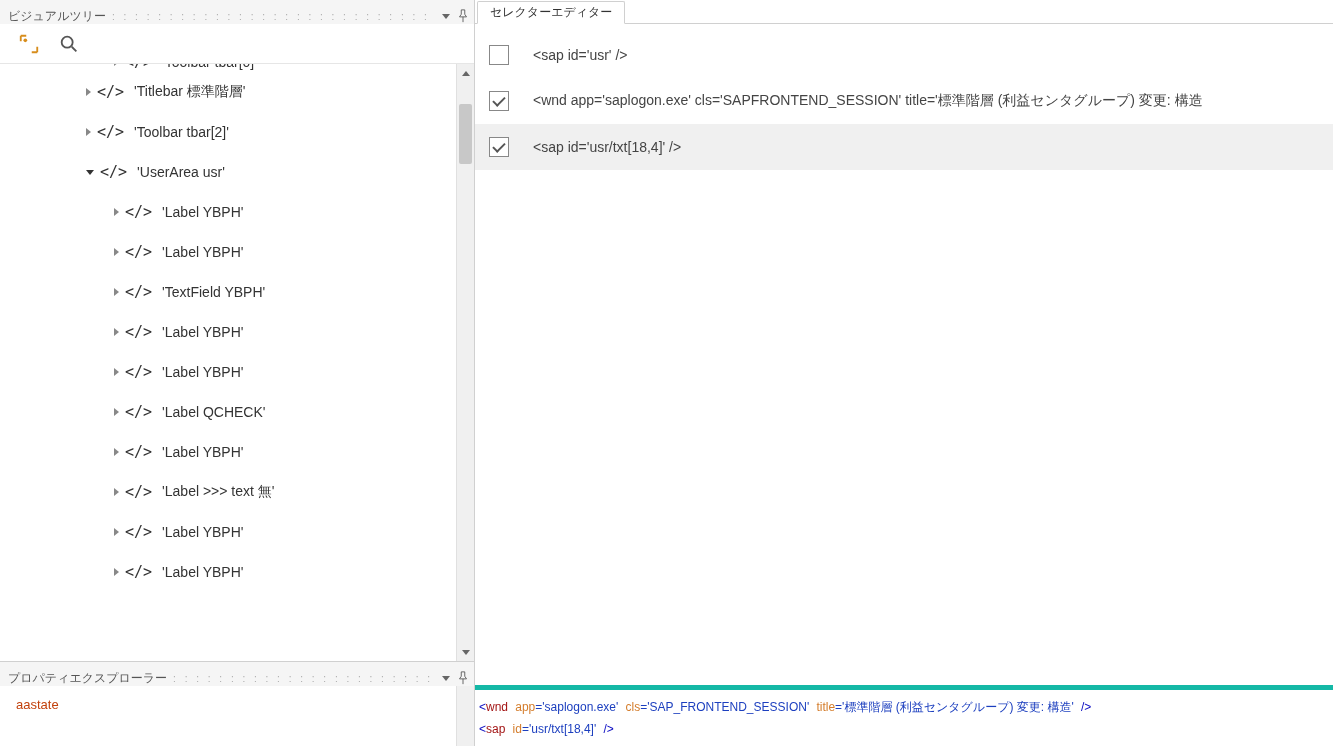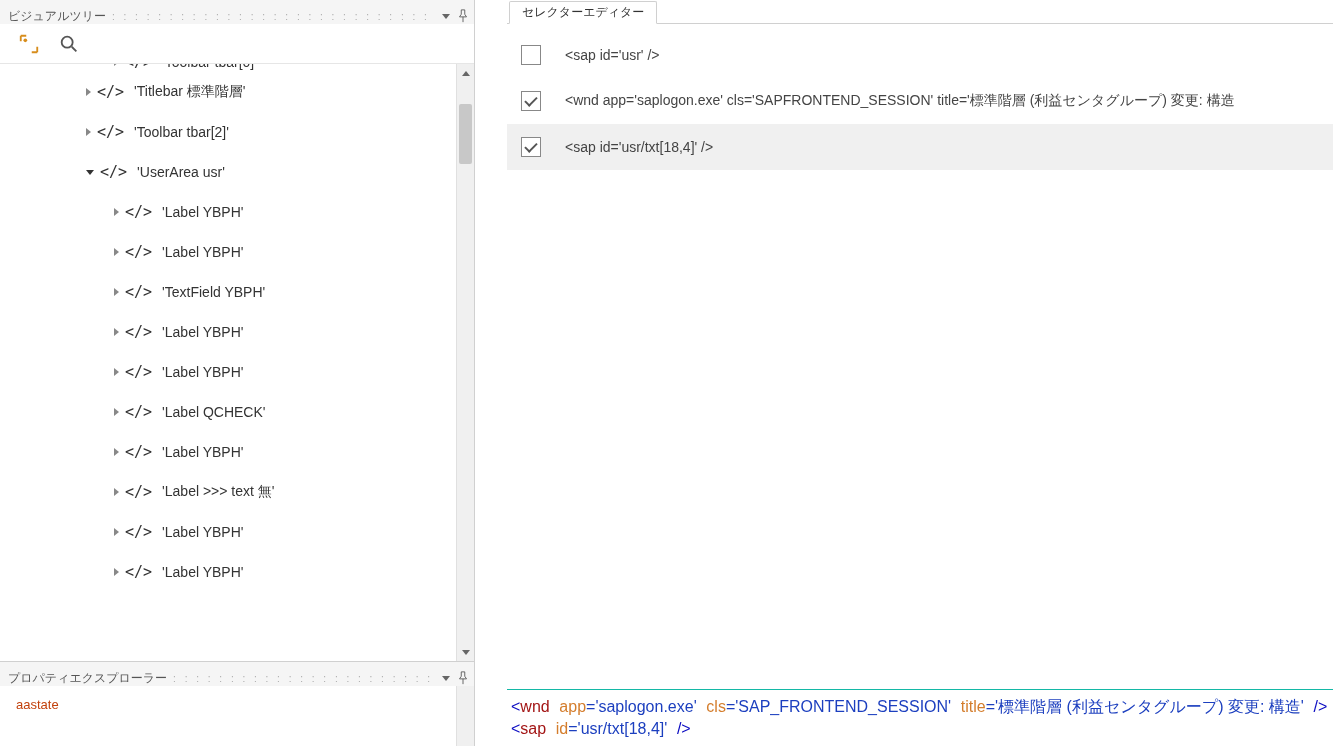--- a/index.html
+++ b/index.html
@@ -44,32 +44,32 @@
 
   .prop-panel { border-top: 1px solid #d0d0d0; }
   .prop-body { position:relative; display:flex; }
   .prop-table { flex:1; font-size:13px;}
   .prop-row { display:flex; height:36px; align-items:center;}
   .prop-key { width:135px; padding-left:16px; color:#c2410c;}
   .prop-val { flex:1; color:#333; white-space:nowrap; overflow:hidden;}
   .prop-scroll { width:18px;background:#f0f0f0;border-left:1px solid #e0e0e0;position:relative;}
 
   
-  .right-col { flex:1; display:flex; flex-direction:column;padding-left:32px; }
+  .right-col { flex:1; display:flex; flex-direction:column; }
   .tab-strip { height:24px; border-bottom:1px solid #d0d0d0; display:flex; align-items:flex-end; padding-left:2px;}
   .tab { height:23px; padding:0 12px; font-size:12px; background:#fff;border:1px solid #d0d0d0;border-bottom:1px solid #fff;display:flex;align-items:center;border-radius:2px 2px 0 0;margin-bottom:-1px;}
 
   .selector-list { flex:0 0 auto; padding:8px 0 0 0; }
   .sel-row { display:flex; align-items:center; height:46px; padding-left:14px; font-family:Consolas,monospace; font-size:14px; color:#444; white-space:nowrap; overflow:hidden;}
   .sel-row.active { background:#f0f0f0; }
   .chk { width:20px;height:20px;border:1px solid #888;margin-right:24px;display:flex;align-items:center;justify-content:center;flex-shrink:0;background:#fff;}
   .chk.checked::after{content:"";width:10px;height:5px;border-left:2px solid #555;border-bottom:2px solid #555;transform:rotate(-45deg) translate(1px,-1px);}
   .sel-spacer { flex:1; }
 
-  .code-view { border-top:1px solid #14b8a6; padding:6px 4px; font-family:Consolas,monospace; font-size:16px; line-height:22px; white-space:nowrap; overflow:hidden;}
+  .code-view { border-top:5px solid #14b8a6; padding:6px 4px; font-family:Consolas,monospace; font-size:12px; line-height:22px; white-space:nowrap; overflow:hidden;}
   .c-tag{color:#a31515;} .c-attr{color:#d47d2c;} .c-str{color:#1c3fbf;} .c-punc{color:#1c3fbf;} .c-brk{color:#0a0ac2;}
 </style>
 </head>
 <body>
 
 <div class="root">
 
   <div class="left-col">
 
     <div class="panel-hdr">

